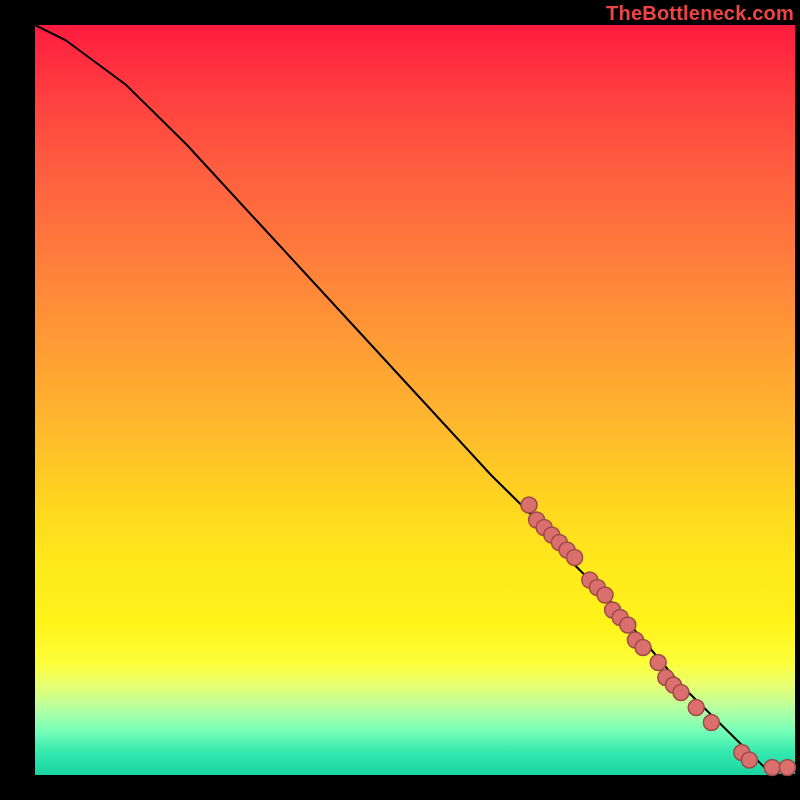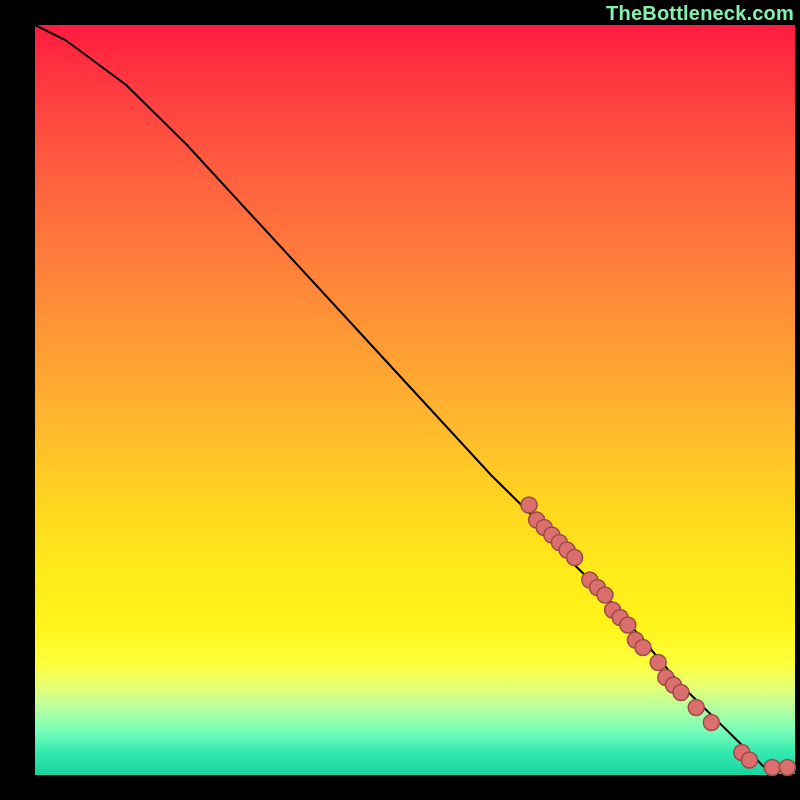--- a/index.html
+++ b/index.html
@@ -14,21 +14,21 @@
   .frame {
     position: relative;
     width: 800px;
     height: 800px;
     background: #000;
   }
   .watermark {
     position: absolute;
     top: 2px;
     right: 6px;
-    color: #86efac;
+    color: #ef4444;
     font-size: 20px;
     font-weight: 600;
     letter-spacing: 0.2px;
     z-index: 10;
   }
   .plot {
     position: absolute;
     left: 35px;
     top: 25px;
     width: 760px;

